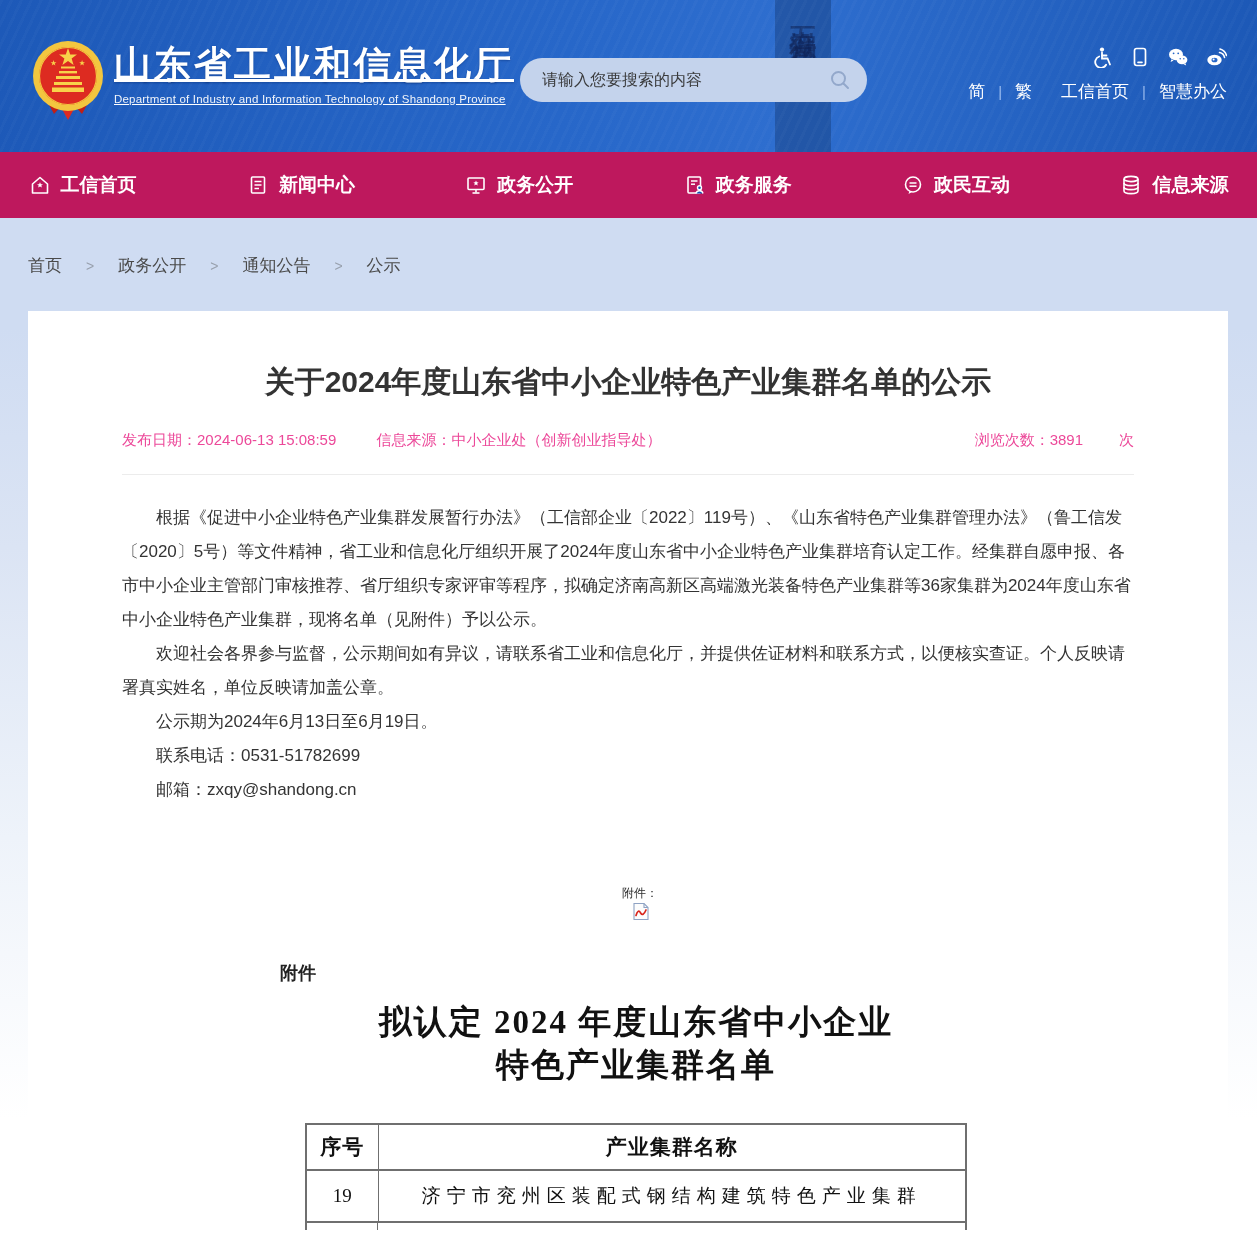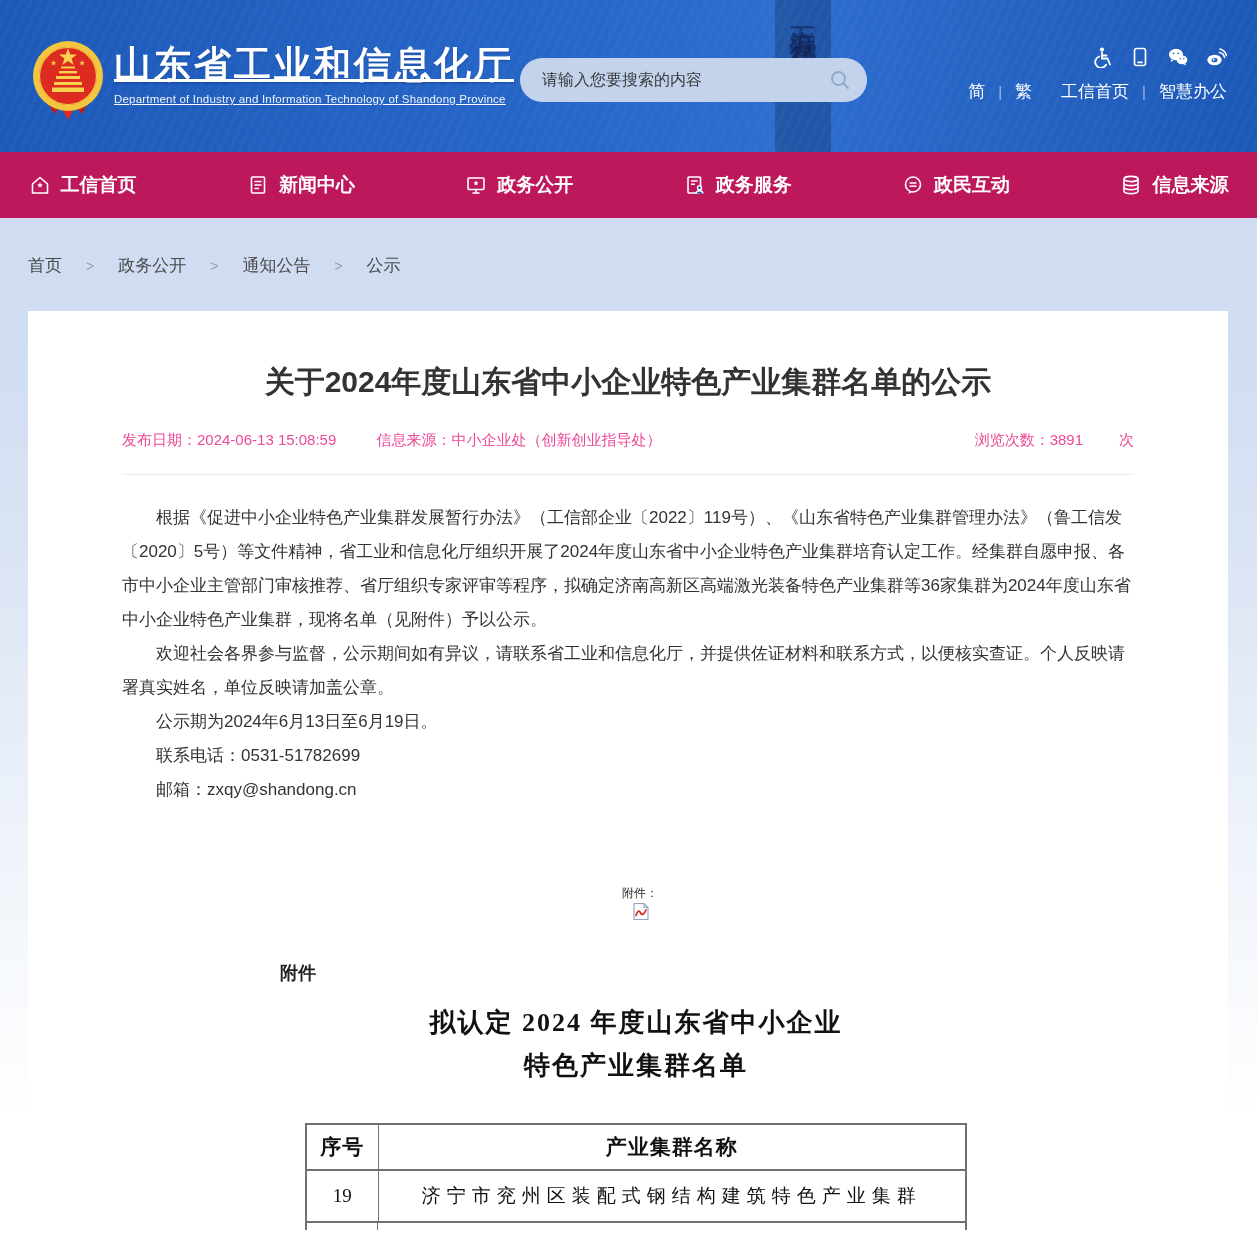--- a/index.html
+++ b/index.html
@@ -78,21 +78,21 @@
   .article-body p{ text-indent:2em; }
 
   .attachment-row{ margin:78px 94px 0; padding-left:24px; font-size:12px; color:#2e2e2e; display:flex; align-items:center;flex-direction:column; }
   .pdf-icon{ width:18px; height:19px; margin:0 3px 0 4px; flex:none; }
   .attachment-file{ cursor:pointer; }
 
   
   .preview{ margin:40px 0 0 252px; width:712px; }
   .preview-label{ font-size:18px; color:#222; font-weight:700; }
   .doc-title{ margin-top:16px; text-align:center; font-family:"Liberation Serif",serif;
-    font-weight:700; font-size:26px; line-height:43px; color:#111; letter-spacing:2px; }
+    font-weight:700; font-size:33px; line-height:43px; color:#111; letter-spacing:2px; }
   .doc-table{ margin:36px 0 0 25px; width:662px; border-collapse:collapse; table-layout:fixed;
     font-family:"Liberation Serif",serif; color:#111; border:2px solid #6f6f6f; }
   .doc-table th, .doc-table td{ border:1px solid #6f6f6f; text-align:center; }
   .doc-table th{ height:46px; font-size:21px; font-weight:700; letter-spacing:1px; }
   .doc-table th.col-no, .doc-table td.col-no{ width:72px; }
   .doc-table td{ height:52px; font-size:19px; }
   .doc-table td.col-name{ letter-spacing:6px; }
   .doc-table tr.header-row{ border-bottom:2px solid #6f6f6f; }
   .partial-row{ margin-left:25px; width:662px; height:7px;
     border-left:2px solid #6f6f6f; border-right:2px solid #6f6f6f; position:relative; }

